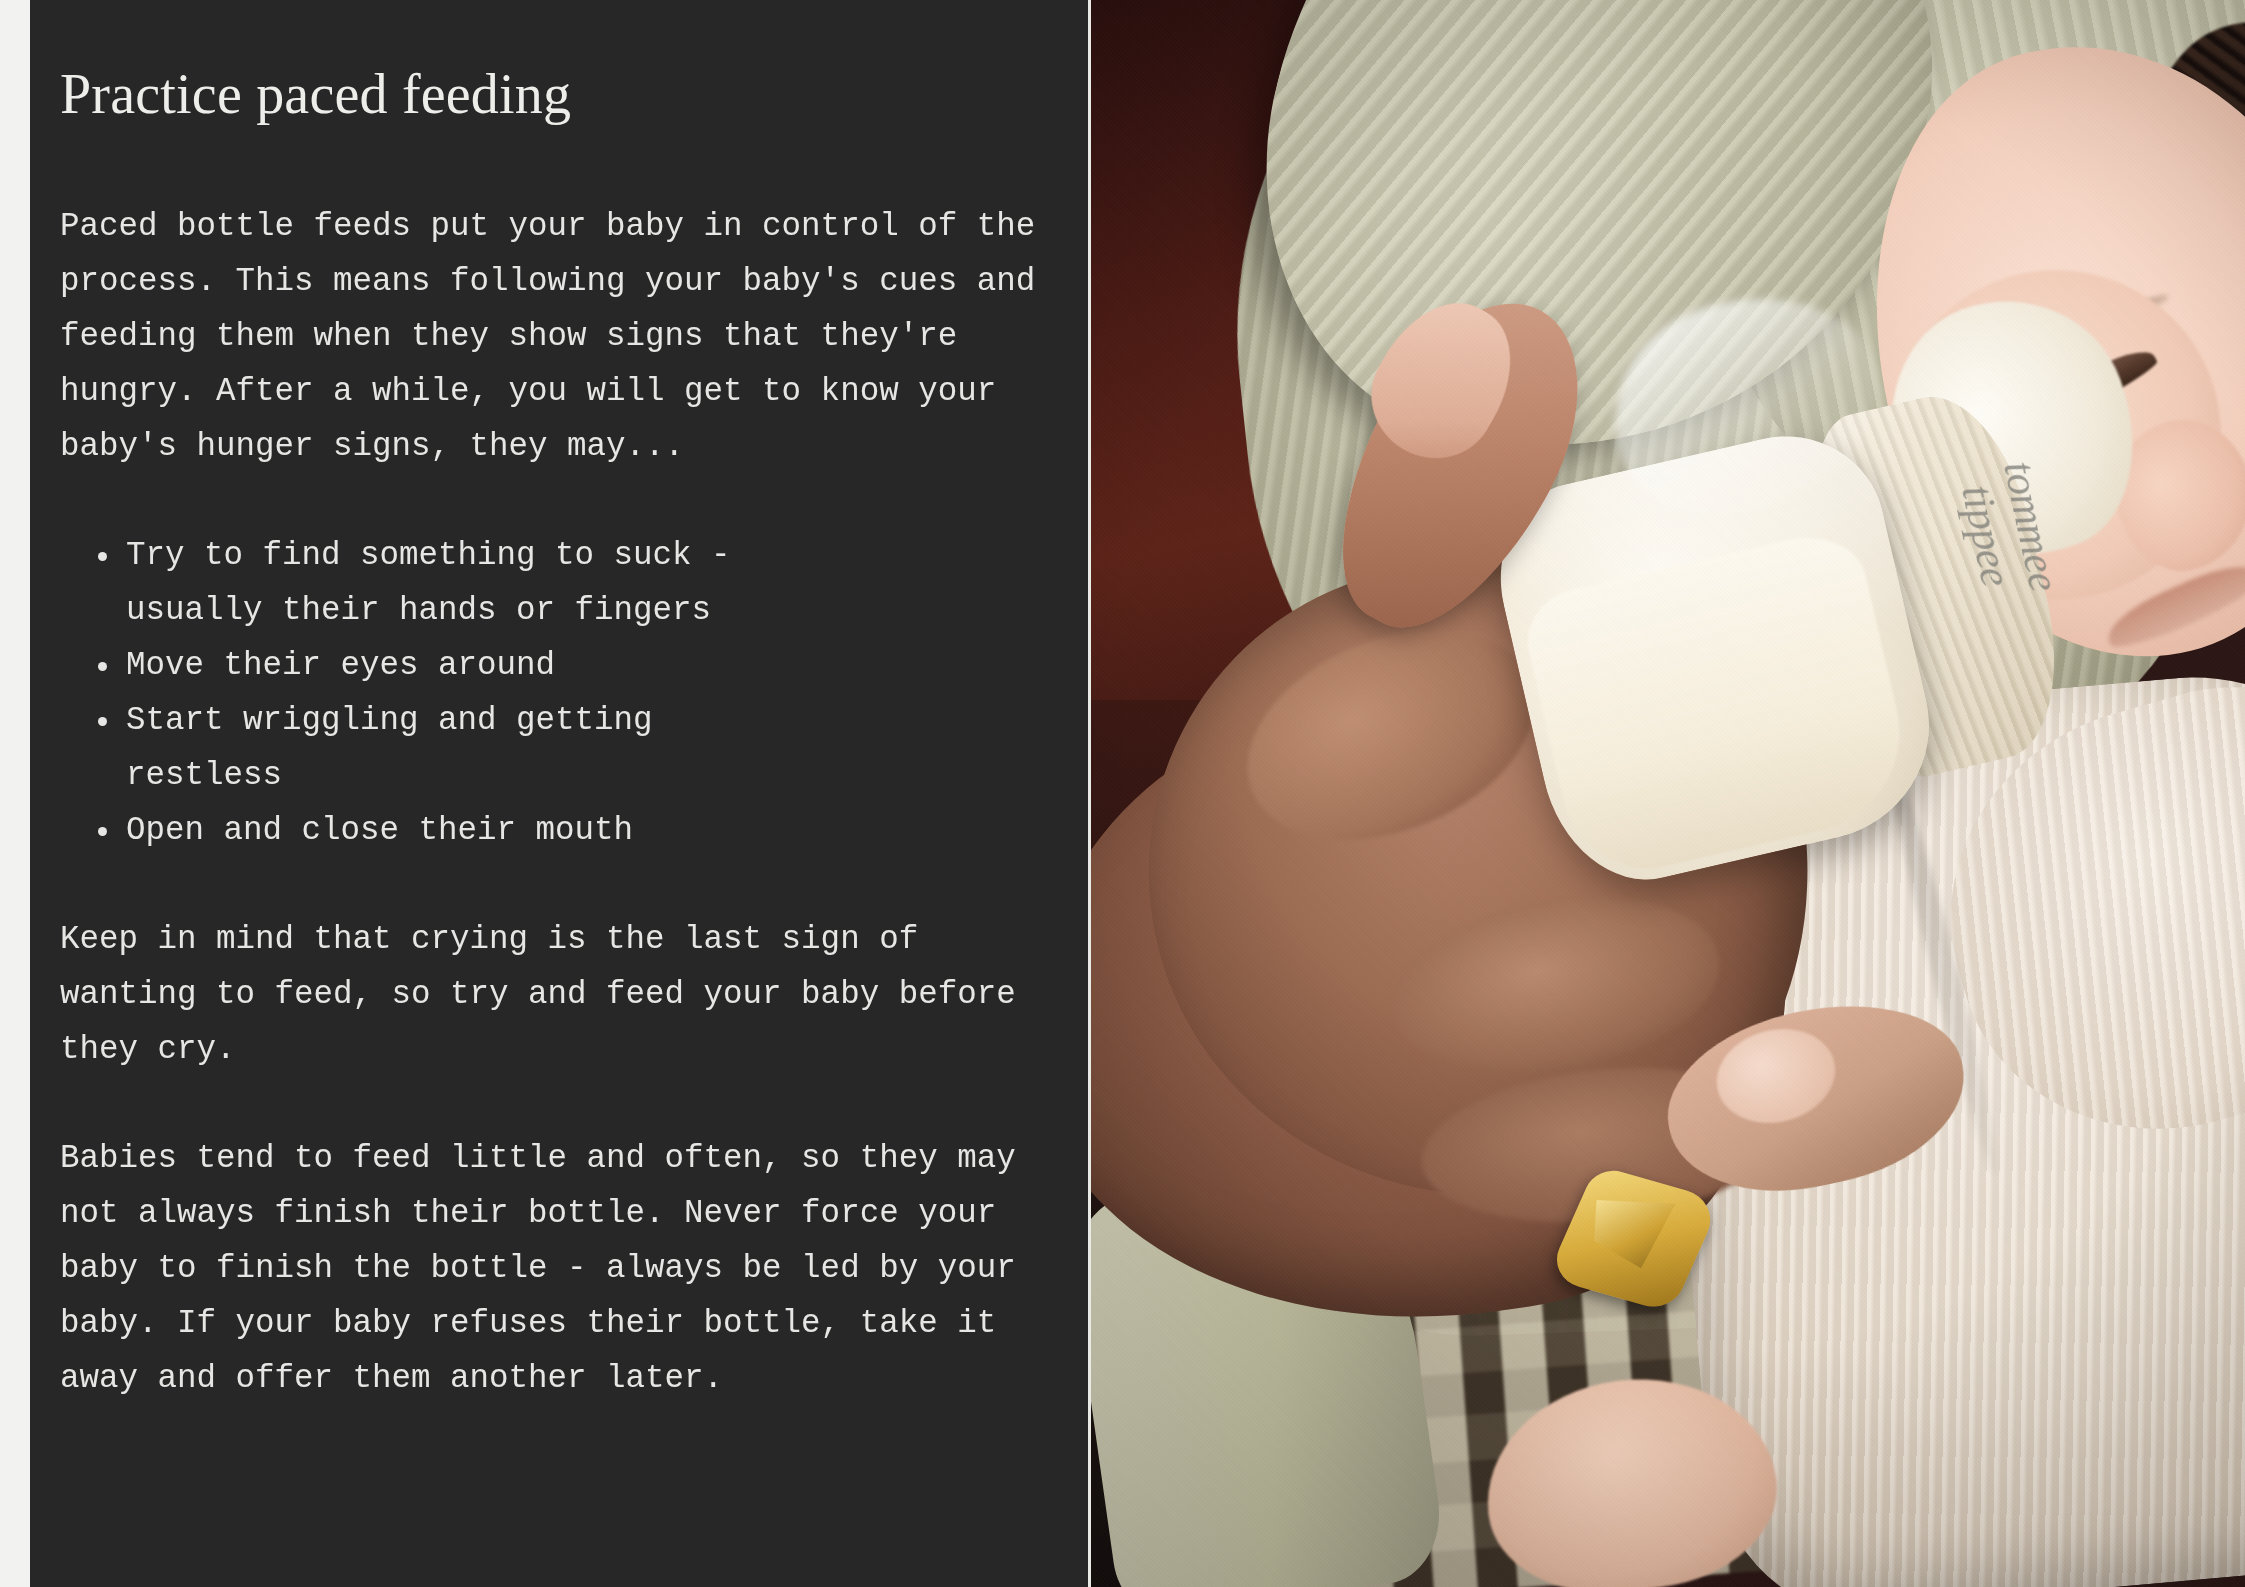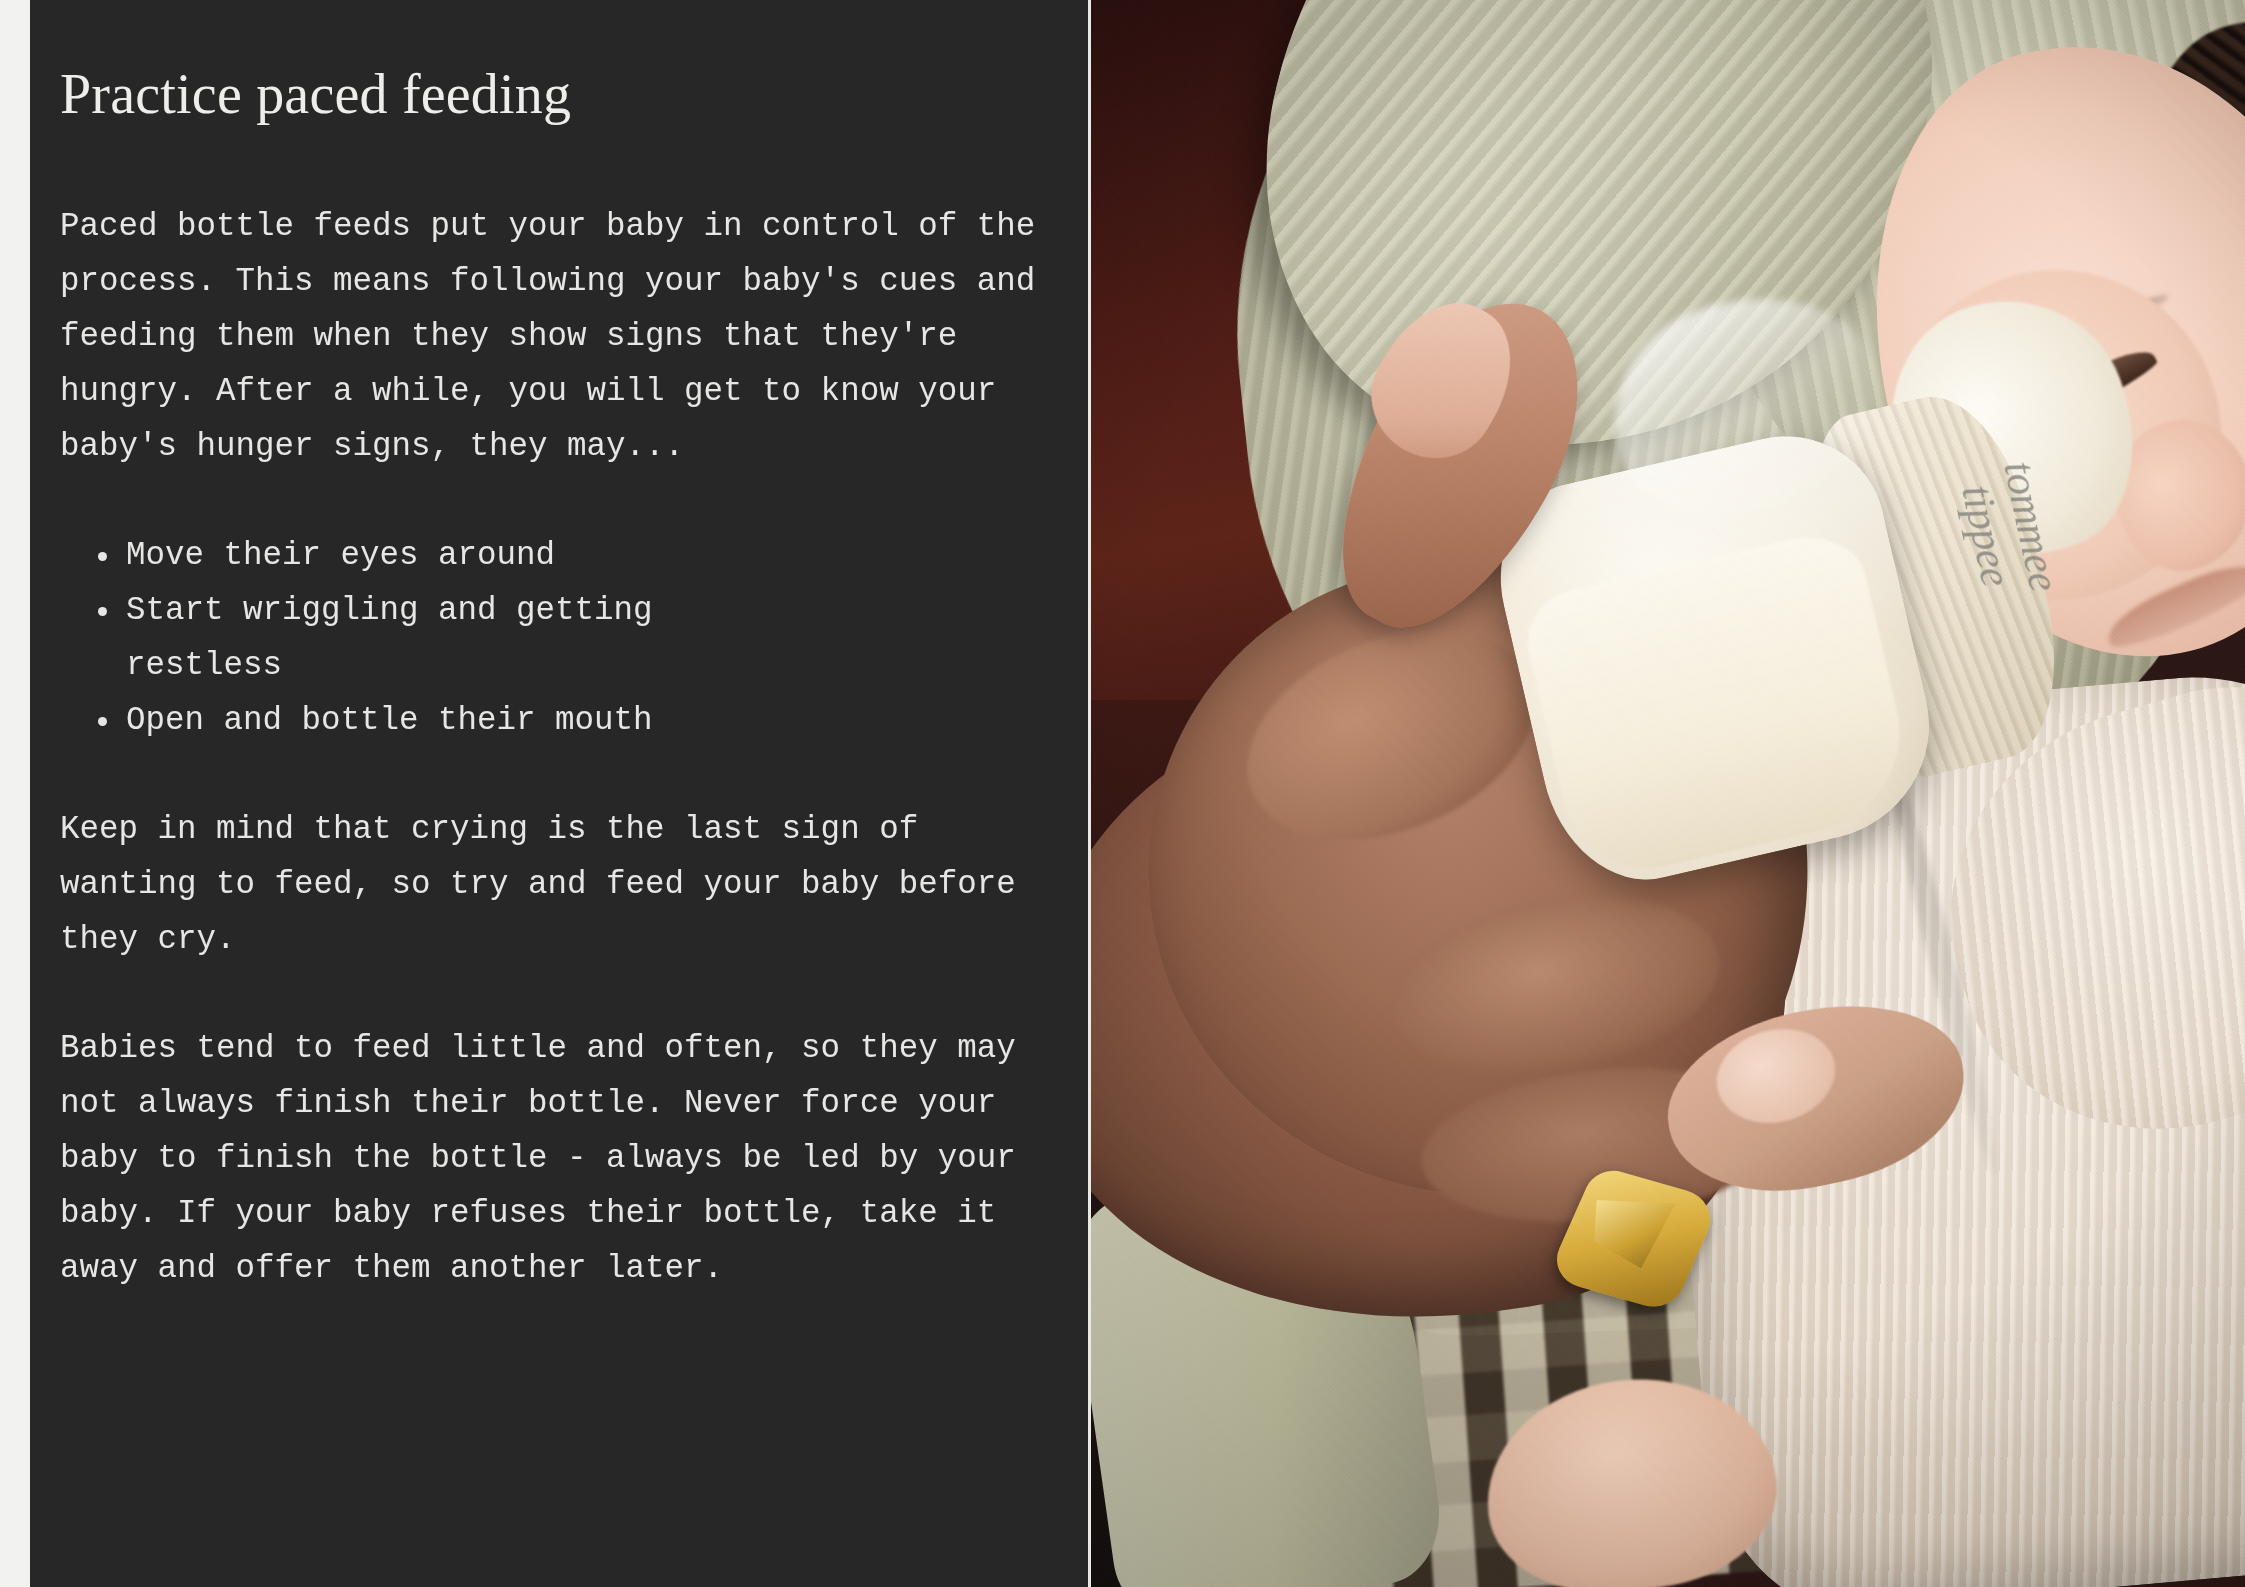--- a/index.html
+++ b/index.html
@@ -501,29 +501,33 @@
 
     <h1 class="article-title">Practice paced feeding</h1>
 
     <div class="body-text">
 
       <p>Paced bottle feeds put your baby in control of the process. This means following your baby's cues and feeding them when they show signs that they're hungry. After a while, you will get to know your baby's hunger signs, they may...</p>
 
       <ul class="hunger-list">
         <li>
           <span class="bullet-dot"></span>
+          <span>Try to find something to suck - usually their hands or fingers</span>
+        </li>
+        <li>
+          <span class="bullet-dot"></span>
           <span>Move their eyes around</span>
         </li>
         <li>
           <span class="bullet-dot"></span>
           <span>Start wriggling and getting restless</span>
         </li>
         <li>
           <span class="bullet-dot"></span>
-          <span>Open and bottle their mouth</span>
+          <span>Open and close their mouth</span>
         </li>
       </ul>
 
       <p>Keep in mind that crying is the last sign of wanting to feed, so try and feed your baby before they cry.</p>
 
       <p class="tight">Babies tend to feed little and often, so they may not always finish their bottle. Never force your baby to finish the bottle - always be led by your baby. If your baby refuses their bottle, take it away and offer them another later.</p>
 
     </div>
   </section>
 

